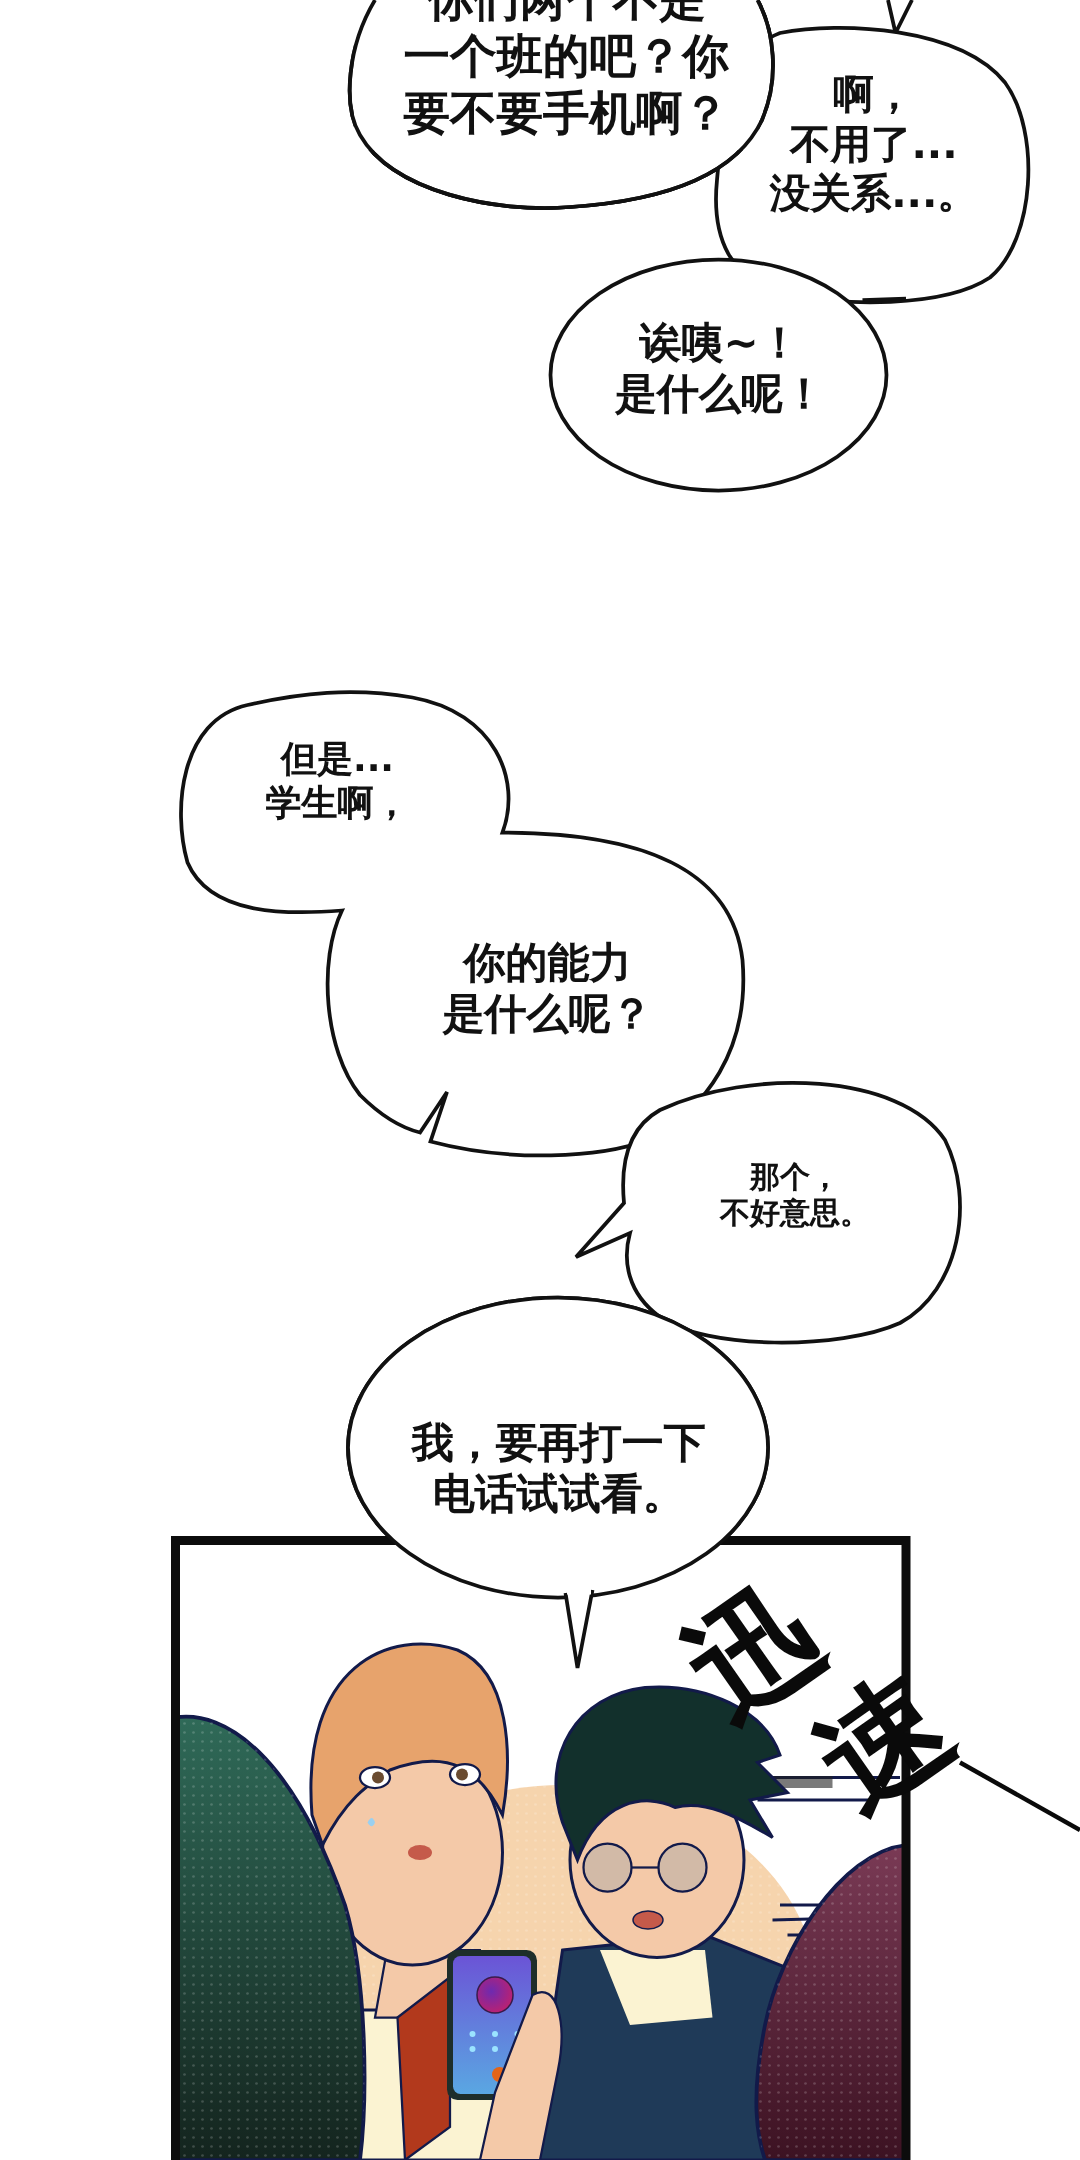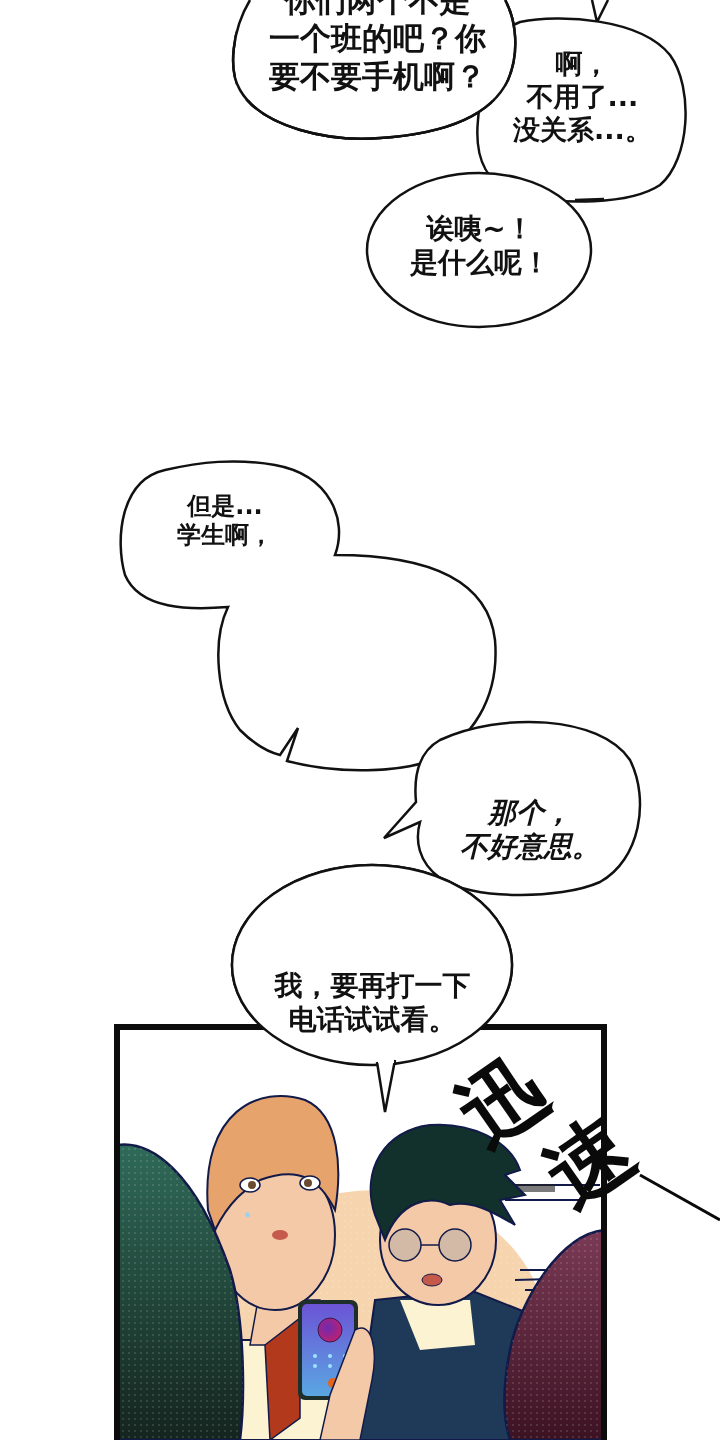--- a/index.html
+++ b/index.html
@@ -167,20 +167,22 @@
   <div class="bubble-text" style="left:245px; top:-18px; width:265px; font-size:31px;">你们两个不是
 一个班的吧？你
 要不要手机啊？</div>
   <div class="bubble-text" style="left:490px; top:48px; width:185px; font-size:27px;">啊，
 不用了...
 没关系...。</div>
   <div class="bubble-text" style="left:385px; top:212px; width:190px; font-size:28px;">诶咦~！
 是什么呢！</div>
   <div class="bubble-text" style="left:150px; top:492px; width:150px; font-size:24px;">但是...
 学生啊，</div>
-  <div class="bubble-text" style="left:440px; top:796px; width:180px; font-size:28px;font-style:italic;">那个，
+  <div class="bubble-text" style="left:270px; top:625px; width:190px; font-size:28px;">你的能力
+是什么呢？</div>
+  <div class="bubble-text" style="left:440px; top:772px; width:180px; font-size:20px;">那个，
 不好意思。</div>
-  <div class="bubble-text" style="left:240px; top:945px; width:265px; font-size:28px;margin-top:24px;">我，要再打一下
+  <div class="bubble-text" style="left:240px; top:945px; width:265px; font-size:28px;">我，要再打一下
 电话试试看。</div>
 
   <div class="sfx" style="left:462px; top:1045px; font-size:84px; transform:rotate(-35deg);">迅</div>
   <div class="sfx" style="left:548px; top:1105px; font-size:84px; transform:rotate(-35deg);">速</div>
 </div>
 
 </body></html>

